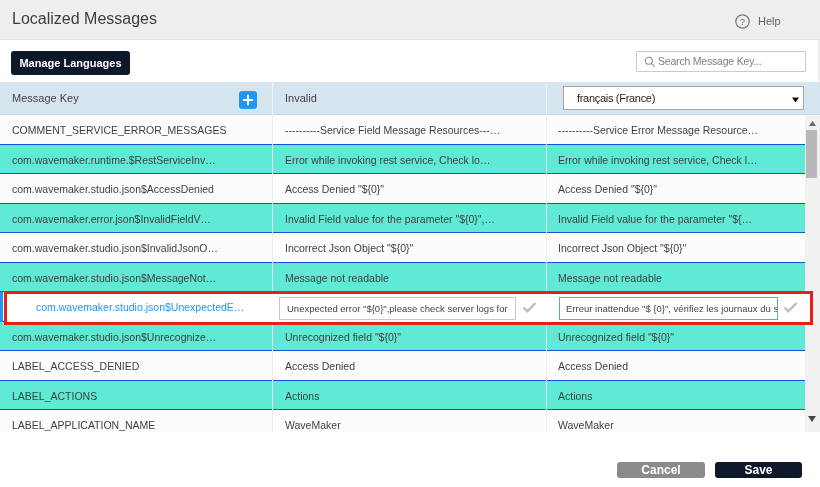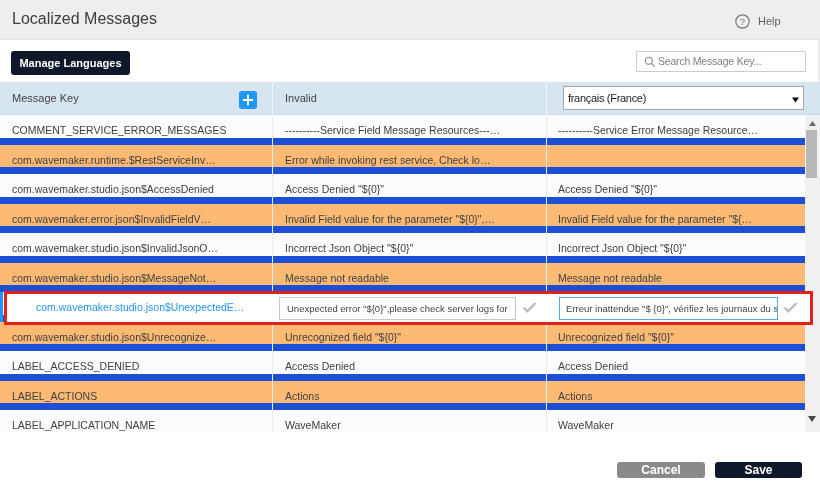--- a/index.html
+++ b/index.html
@@ -20,26 +20,26 @@
   letter-spacing:-0.2px; color:#7e7e7e; }
 .grid { position:absolute; left:0; top:82px; width:820px; height:350px; overflow:hidden; }
 .ghead { position:absolute; left:0; top:0; width:820px; height:33px; background:#d6e6f1; border-bottom:1px solid #ccdae5; }
 .ghead .c1, .ghead .c2 { position:absolute; top:0; height:33px; font-size:11px;
   color:#424242; line-height:33px; }
 .hdiv { position:absolute; top:0; width:1px; height:33px; background:#eff5f9; }
 .plusbtn { position:absolute; left:238.5px; top:8.5px; width:18px; height:18.5px;
   background:#2196f3; border-radius:3px; }
 .sel { position:absolute; left:563px; top:4px; width:241px; height:24px;
   background:#fff; border:1px solid #a6a6a6; font-size:11px; letter-spacing:-0.3px;
-  color:#1d1d1d; line-height:22px; padding-left:4px; }
+  color:#1d1d1d; line-height:22px; padding-left:13px; }
 .sel .arr { position:absolute; right:4px; top:10px; width:7px; height:6px; line-height:0; font-size:0; }
 .gbody { position:absolute; left:0; top:33px; width:805px; height:317px; }
-.row { position:relative; width:805px; height:29.5px; border-bottom:7px solid #1d4ed8;
+.row { position:relative; width:805px; height:29.5px; border-bottom:1px solid #1d4ed8;
   background:#fcfcfc; }
-.row.alt { background:#fdba74; }
+.row.alt { background:#5eead4; }
 .cell { position:absolute; top:0; height:29.5px; line-height:30px; font-size:10.5px;
   color:#3f3f3f; white-space:nowrap; overflow:hidden; }
 .cc1 { left:12px; width:250px; }
 .cc2 { left:285px; width:252px; }
 .cc3 { left:558px; width:242px; }
 .vdiv2 { position:absolute; top:33px; width:1px; height:317px; background:#e9eef1; }
 .scrollbar { position:absolute; left:805px; top:33px; width:15px; height:317px;
   background:#f1f1f1; }
 .sthumb { position:absolute; left:1px; top:15px; width:11px; height:48px; background:#b8b8b8; }
 .hl { position:absolute; left:0px; top:290px; width:820px; height:36px; }
@@ -97,20 +97,21 @@
   </div>
   <div class="gbody">
     <div class="row">
         <div class="cell cc1">COMMENT_SERVICE_ERROR_MESSAGES</div>
         <div class="cell cc2">----------Service Field Message Resources---…</div>
         <div class="cell cc3">----------Service Error Message Resource…</div>
       </div>
     <div class="row alt">
         <div class="cell cc1">com.wavemaker.runtime.$RestServiceInv…</div>
         <div class="cell cc2">Error while invoking rest service, Check lo…</div>
+        <div class="cell cc3">Error while invoking rest service, Check l…</div>
       </div>
     <div class="row">
         <div class="cell cc1">com.wavemaker.studio.json$AccessDenied</div>
         <div class="cell cc2">Access Denied "${0}"</div>
         <div class="cell cc3">Access Denied "${0}"</div>
       </div>
     <div class="row alt">
         <div class="cell cc1">com.wavemaker.error.json$InvalidFieldV…</div>
         <div class="cell cc2">Invalid Field value for the parameter "${0}",…</div>
         <div class="cell cc3">Invalid Field value for the parameter "${…</div>

